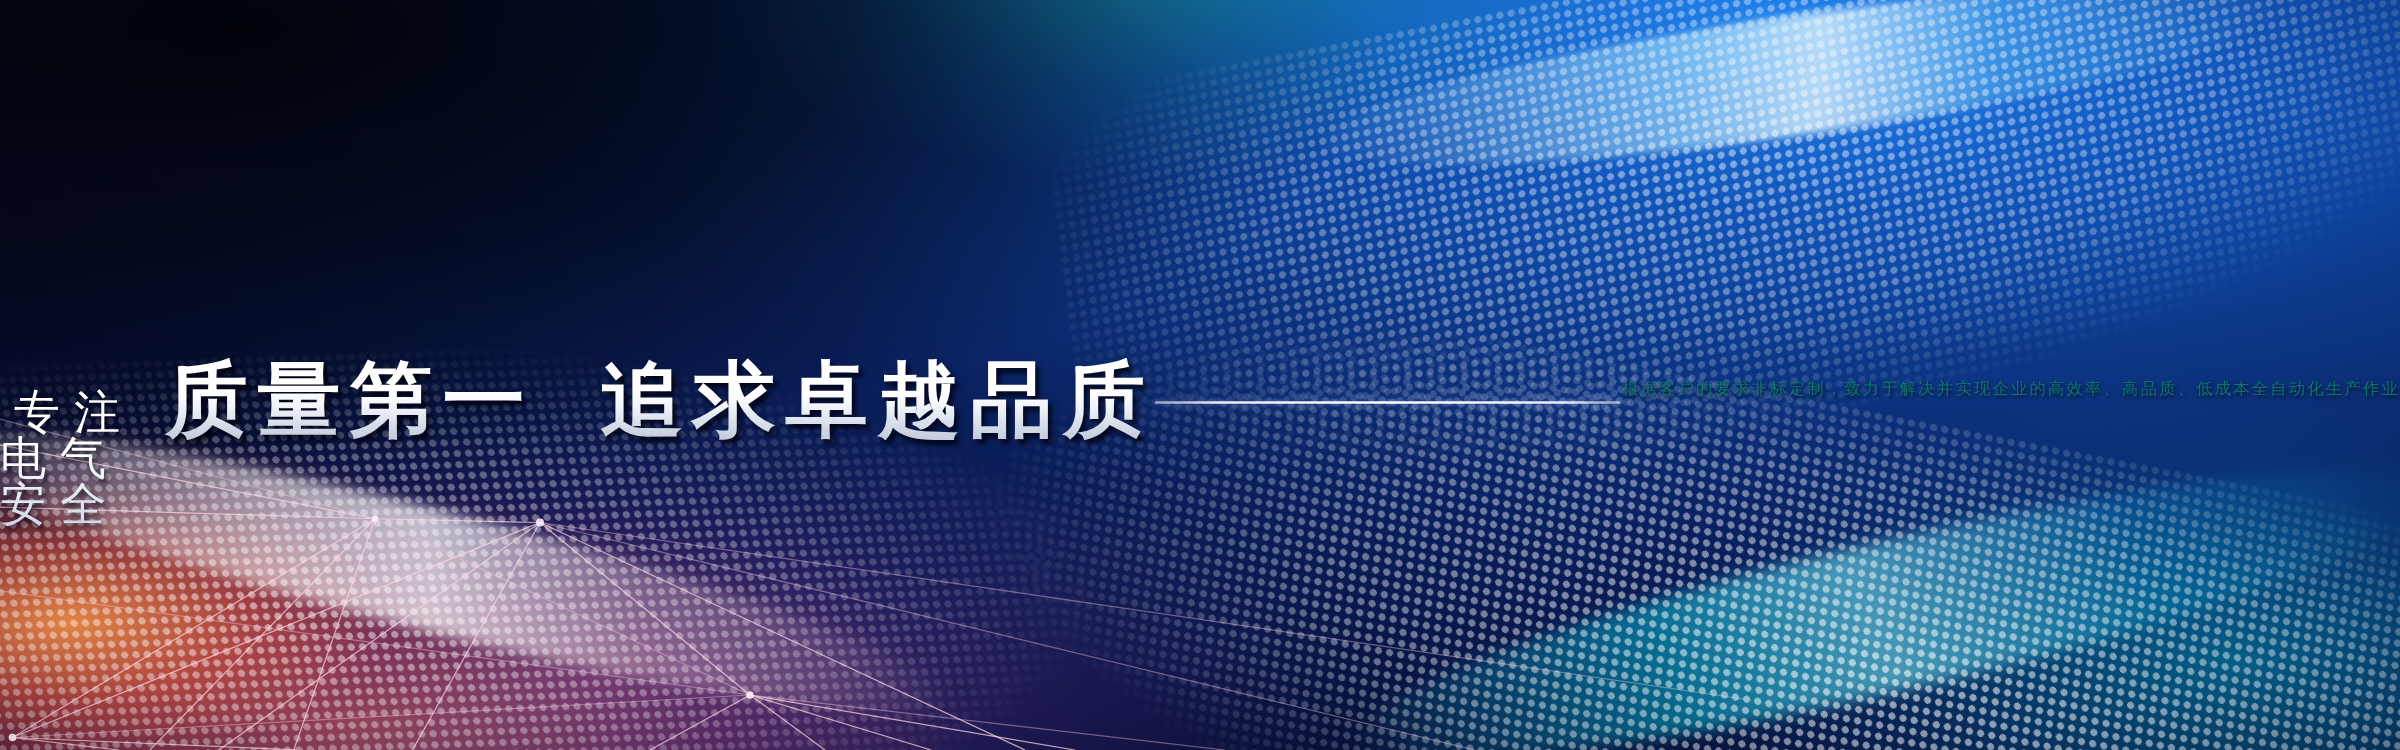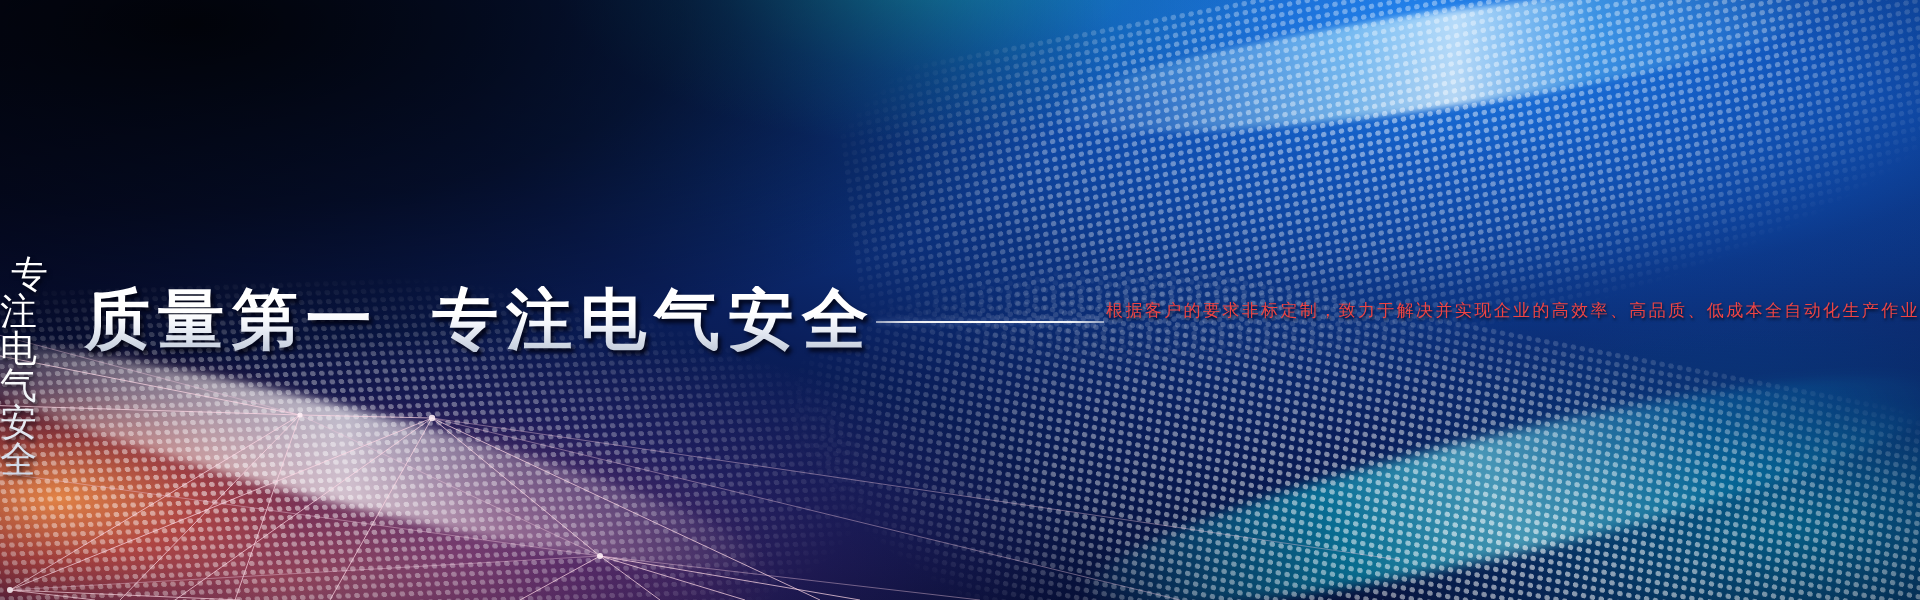--- a/index.html
+++ b/index.html
@@ -155,25 +155,25 @@
 
   .divider{
     margin-top:44px;
     width:896px;height:2px;
     background:linear-gradient(90deg, rgba(255,255,255,.55) 0%, rgba(255,255,255,.92) 14%, #ffffff 50%, rgba(255,255,255,.92) 86%, rgba(255,255,255,.55) 100%);
     box-shadow:0 0 6px rgba(160,195,255,.45);
   }
 
   .subtitle{
     margin-top:21px;
-    font-size:17px;
+    font-size:13px;
     line-height:1;
     letter-spacing:.14em;
     text-indent:.14em;
-    color:#ef4444;
+    color:#0f766e;
     white-space:nowrap;
     text-shadow:1px 2px 3px rgba(0,0,10,.75);
   }
 </style>
 </head>
 <body>
 
 <div class="banner">
 
   <div class="bg-layer bg-base"></div>
@@ -220,18 +220,18 @@
       <circle class="node" cx="432" cy="418" r="3.2"></circle>
       <circle class="node" cx="10" cy="590" r="3"></circle>
       <circle class="node" cx="600" cy="556" r="3"></circle>
     </g>
   </svg>
 
   <div class="bg-layer bg-vignette"></div>
 
   <div class="content">
     <div class="eyebrow">专注电气安全</div>
-    <div class="headline">质量第一  专注电气安全</div>
+    <div class="headline">质量第一  追求卓越品质</div>
     <div class="divider"></div>
     <div class="subtitle">根据客户的要求非标定制，致力于解决并实现企业的高效率、高品质、低成本全自动化生产作业</div>
   </div>
 
 </div>
 
 </body></html>

